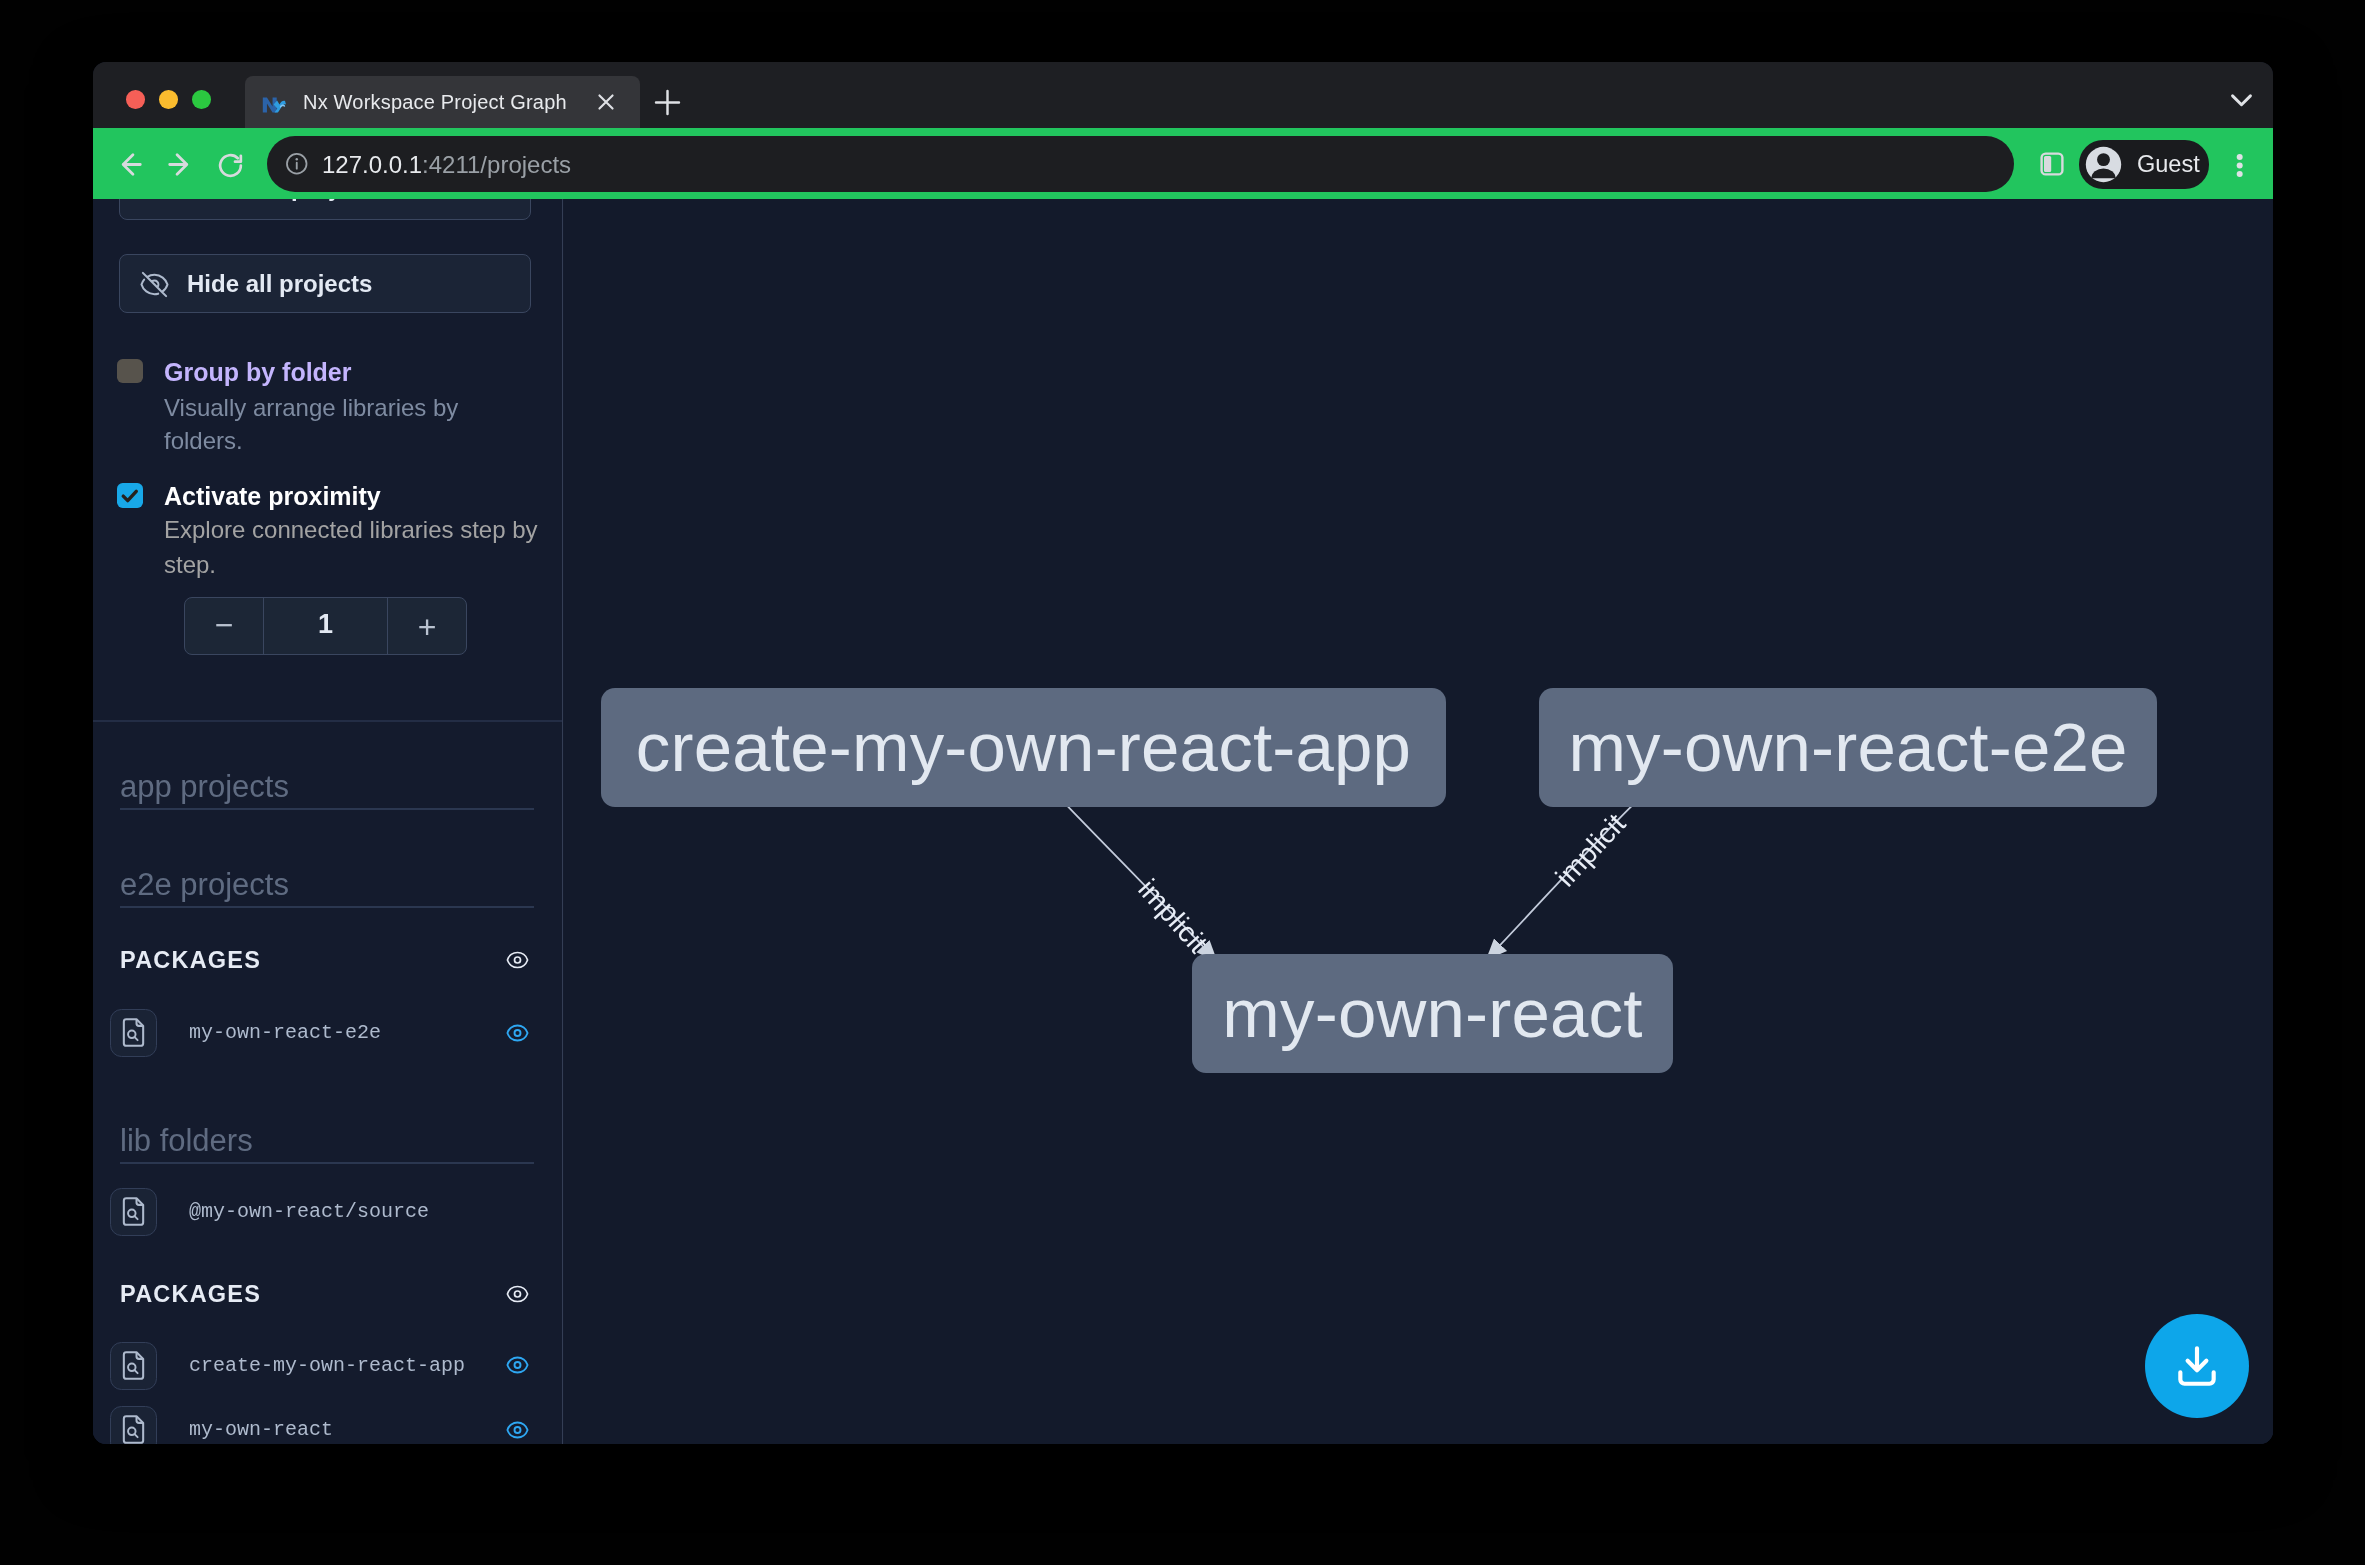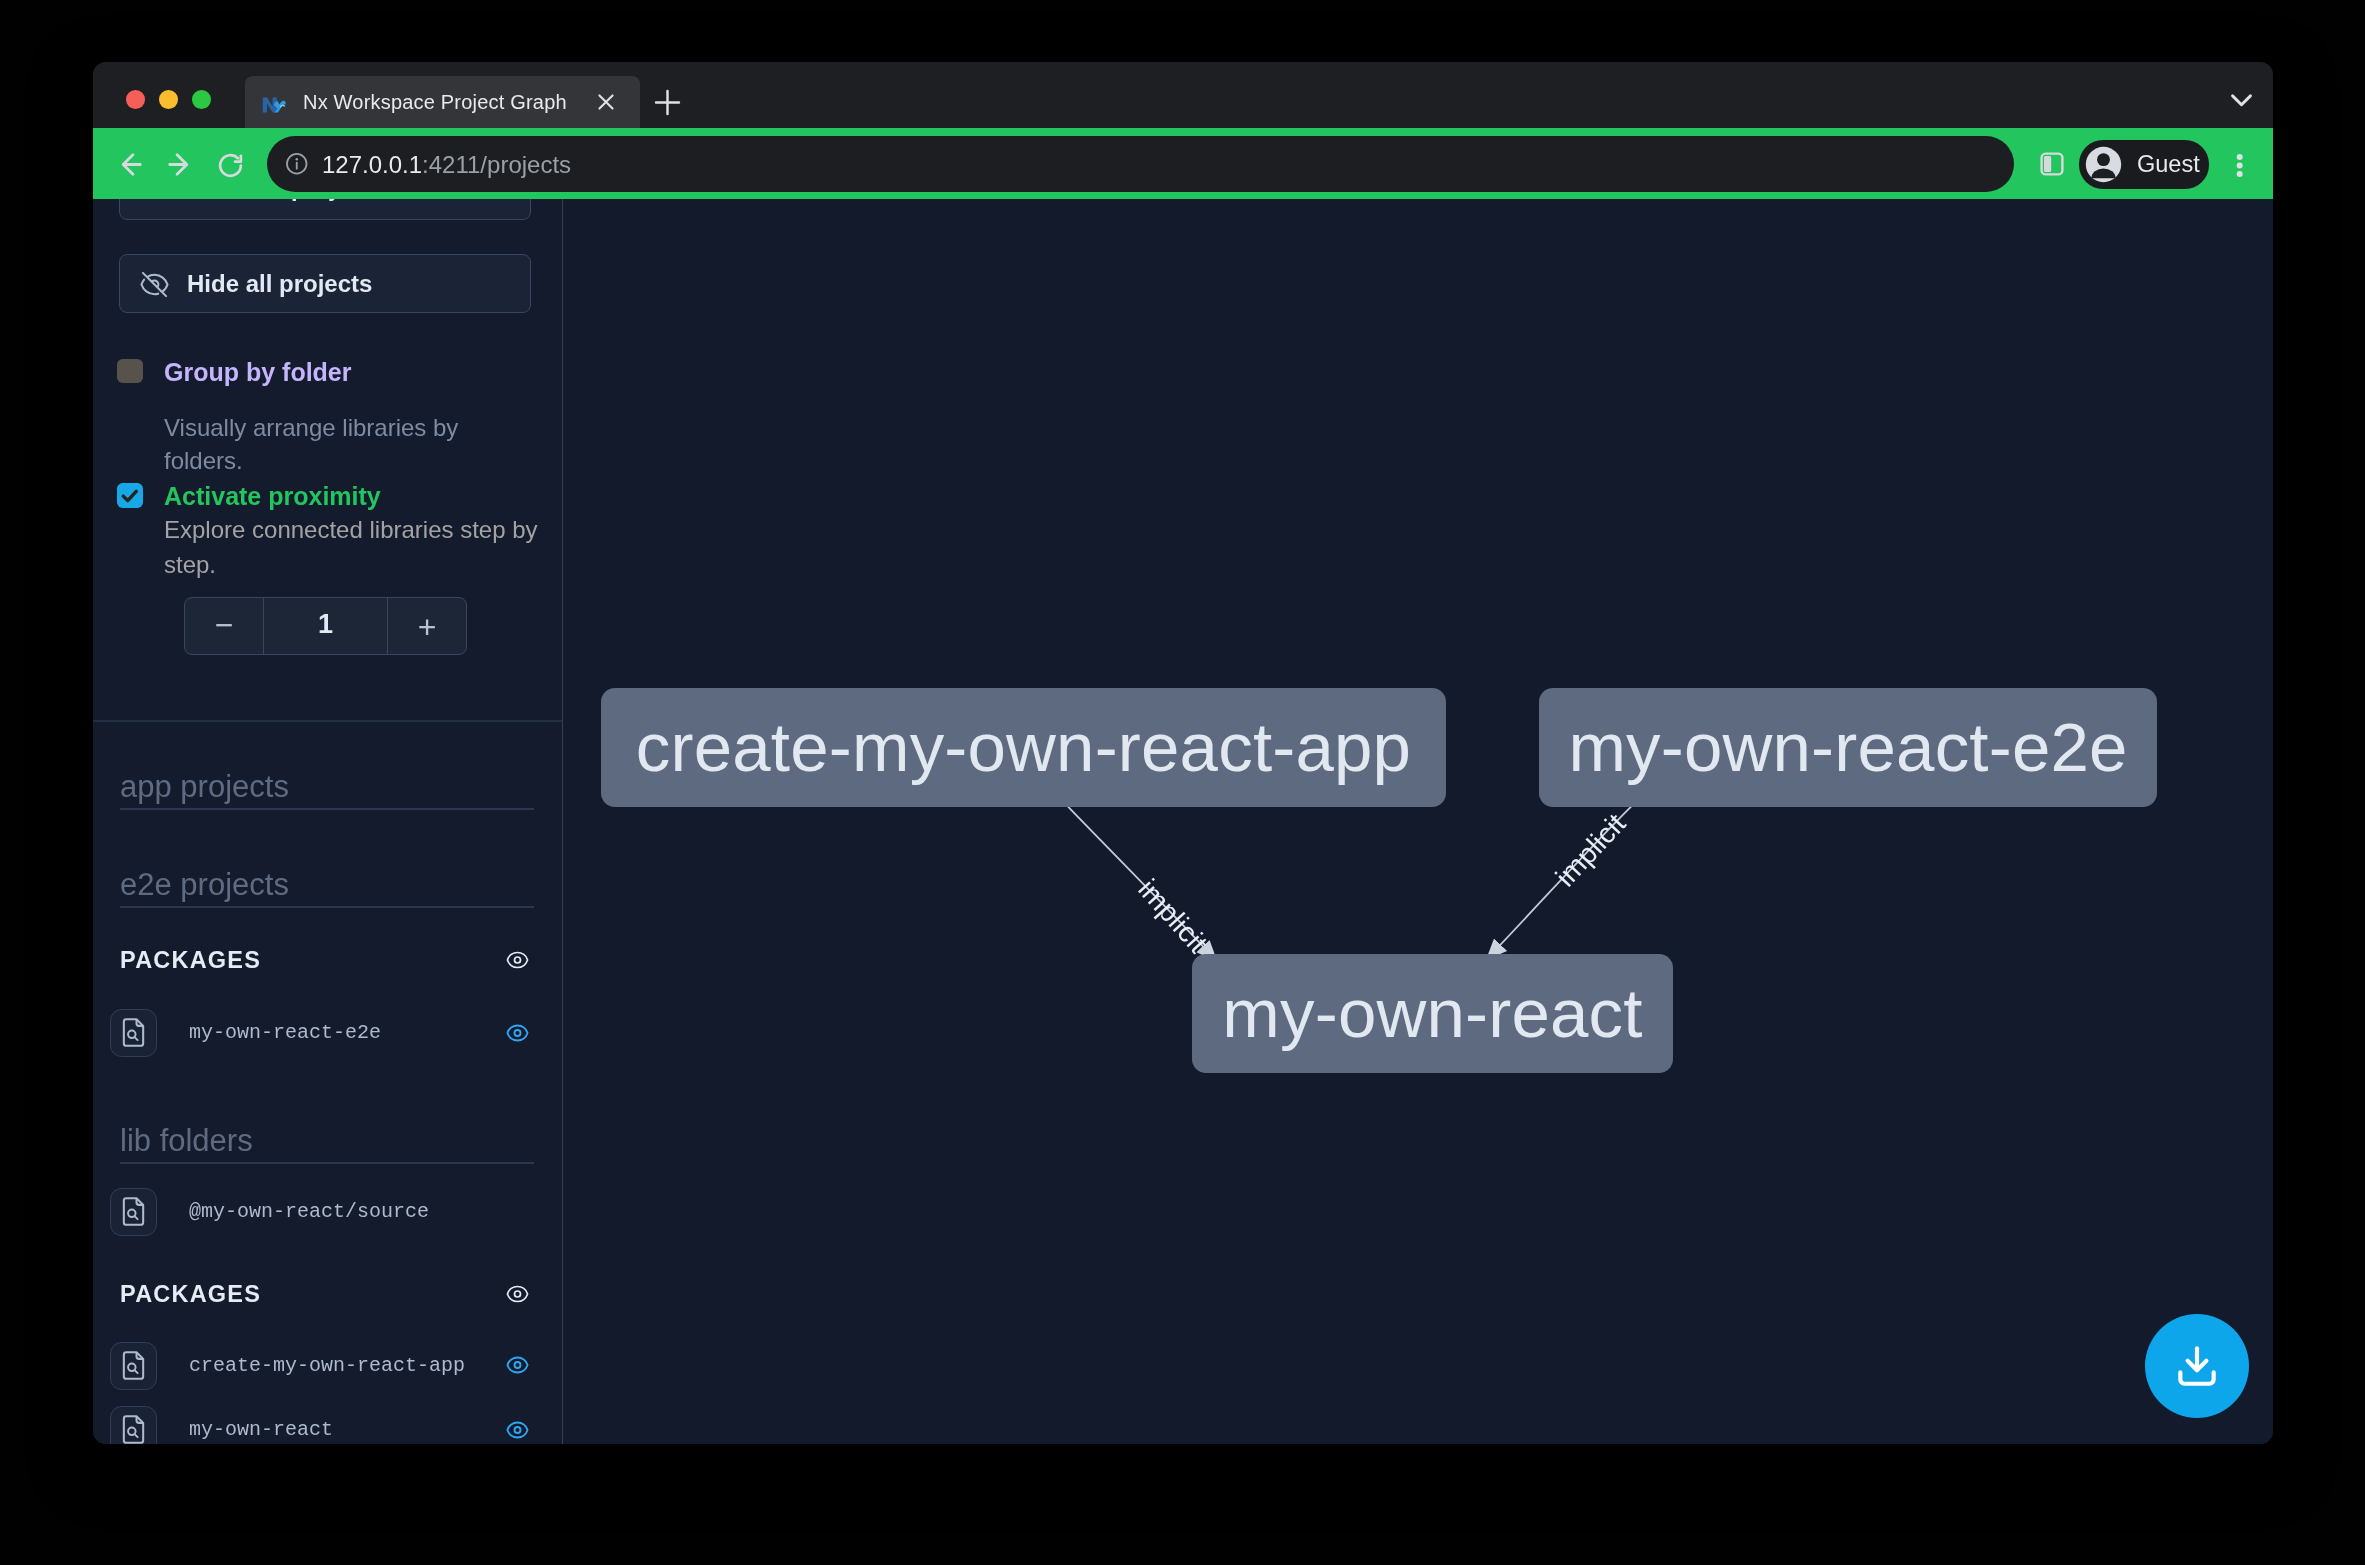--- a/index.html
+++ b/index.html
@@ -110,28 +110,28 @@
 
       <div class="sbtn" style="top:45px; height:59px;margin-top:10px;">
         <svg style="position:absolute;left:18.7px;top:14px" width="31" height="31" viewBox="0 0 24 24">
             <path d="M3.98 8.223A10.477 10.477 0 001.934 12C3.226 16.338 7.244 19.5 12 19.5c.993 0 1.953-.138 2.863-.395M6.228 6.228A10.45 10.45 0 0112 4.5c4.756 0 8.773 3.162 10.065 7.498a10.523 10.523 0 01-4.293 5.774M6.228 6.228L3 3m3.228 3.228l3.65 3.65m7.894 7.894L21 21m-3.228-3.228l-3.65-3.65m0 0a3 3 0 10-4.243-4.243m4.242 4.242L9.88 9.88" fill="none" stroke="#aebacd" stroke-width="1.6" stroke-linecap="round" stroke-linejoin="round"></path>
           </svg>
         <div style="position:absolute;left:67px;top:15.4px;">Hide all projects</div>
       </div>
 
       <div style="position:absolute;left:24px;top:160px;width:26px;height:24px;border-radius:5.7px;background:#57534c;"></div>
       <div style="position:absolute;left:71px;top:159px;font-size:25px;font-weight:bold;color:#c4b5fd;">Group by folder</div>
-      <div style="position:absolute;left:71px;top:192px;font-size:24px;color:#7e8ba1;line-height:33px;margin-top:20px;">Visually arrange libraries by<br>folders.</div>
+      <div style="position:absolute;left:71px;top:192px;font-size:24px;color:#7e8ba1;line-height:33px;">Visually arrange libraries by<br>folders.</div>
 
       <div style="position:absolute;left:24px;top:284px;width:26px;height:25px;border-radius:5.7px;background:#18a8e8;">
         <svg style="position:absolute;left:3.2px;top:3.2px" width="19.5" height="19.5" viewBox="0 0 24 24">
             <path d="M4 12.5 L9.5 18 L20 6.5" fill="none" stroke="#26221f" stroke-width="4.2" stroke-linecap="round" stroke-linejoin="round"></path>
           </svg>
       </div>
-      <div style="position:absolute;left:71px;top:283px;font-size:25px;font-weight:bold;color:#22c55e;">Activate proximity</div>
+      <div style="position:absolute;left:71px;top:283px;font-size:25px;font-weight:bold;color:#ffffff;">Activate proximity</div>
       <div style="position:absolute;left:71px;top:313px;font-size:24px;color:#a3a3a3;line-height:35px;">Explore connected libraries step by<br>step.</div>
 
       <div style="position:absolute;left:91px;top:398px;width:283px;height:58px;border:1.6px solid #3a465f;border-radius:8px;background:#1c2636;display:flex;">
         <div style="width:79px;border-right:1.6px solid #3a465f;position:relative;">
             <div style="position:absolute;left:0;top:9px;width:100%;text-align:center;font-size:32px;color:#b9c2d0;">−</div>
           </div>
         <div style="width:123px;position:relative;">
             <div style="position:absolute;left:0;top:11.4px;width:100%;text-align:center;font-size:27px;font-weight:bold;color:#e3e9f3;">1</div>
           </div>
         <div style="flex:1;border-left:1.6px solid #3a465f;position:relative;">

